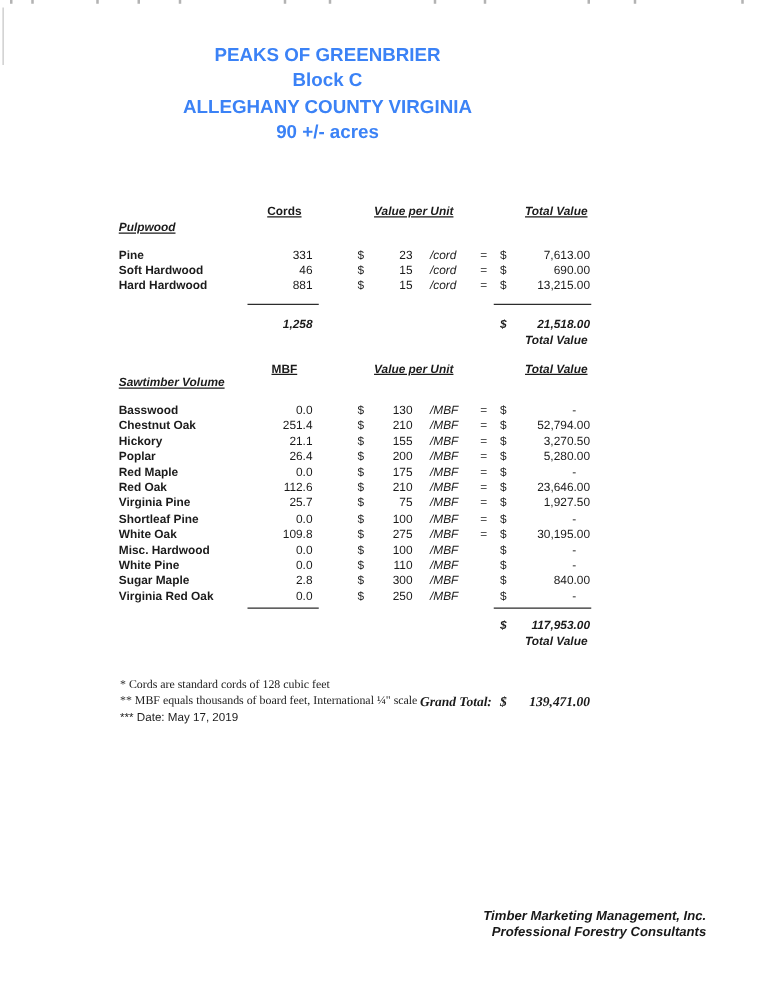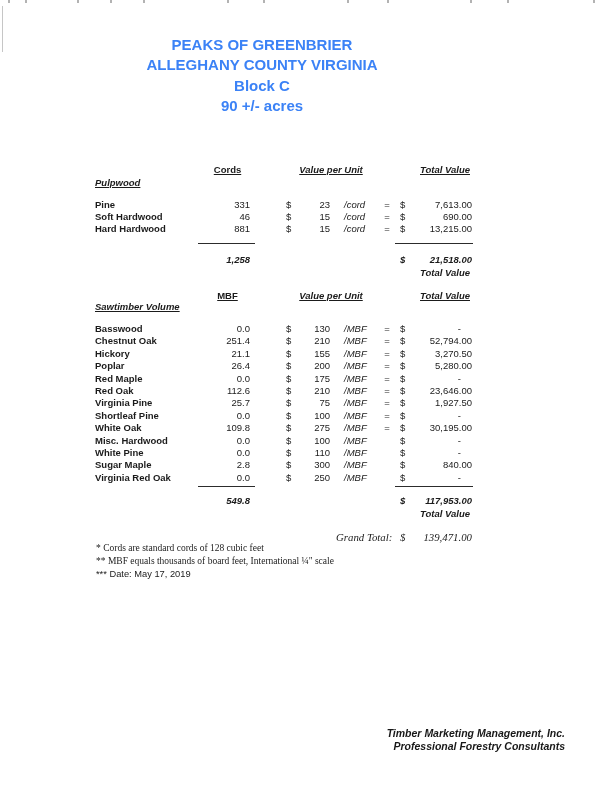--- a/index.html
+++ b/index.html
@@ -49,21 +49,21 @@
   .trow.tall{height:13px;line-height:13px;}
 
   .hline{position:absolute;height:1.4px;background:#2c2c2c;}
 
   
   .footnotes{position:absolute;left:96px;top:530px;font-size:9.5px;line-height:13.2px;
              font-family:"Liberation Serif",serif;white-space:nowrap;margin-top:12px;}
   .footnotes .fn-sans{font-family:"Liberation Sans",sans-serif;font-size:9.3px;}
 
   
-  .gt{position:absolute;top:531px;font-family:"Liberation Serif",serif;font-weight:normal;
+  .gt{position:absolute;top:556px;font-family:"Liberation Serif",serif;font-weight:bold;
       font-style:italic;font-size:10.8px;white-space:nowrap;}
   .gt-label{left:336px;}
   .gt-d{left:400px;}
   .gt-val{right:140px;text-align:right;}
 
   
   .footer{position:absolute;right:47px;top:727px;text-align:right;font-weight:bold;
           font-style:italic;font-size:10.5px;line-height:13.4px;white-space:nowrap;color:#181818;}
 </style>
 </head>
@@ -80,22 +80,22 @@
   <div class="tick" style="left:227px"></div>
   <div class="tick" style="left:263px"></div>
   <div class="tick" style="left:347px"></div>
   <div class="tick" style="left:387px"></div>
   <div class="tick" style="left:470px"></div>
   <div class="tick" style="left:507px"></div>
   <div class="tick" style="left:593px"></div>
 
   <div class="title-block">
     <div>PEAKS OF GREENBRIER</div>
+    <div>Block C</div>
     <div>ALLEGHANY COUNTY VIRGINIA</div>
-    <div>Block C</div>
     <div>90 +/- acres</div>
   </div>
 
   <div class="grid" style="top:163px">
     <div class="hrow">
       <span class="h-qty">Cords</span>
       <span class="h-vpu">Value per Unit</span>
       <span class="h-tv">Total Value</span>
     </div>
   </div>
@@ -288,21 +288,20 @@
       <span class="c d2">$</span>
       <span class="c total dash">-</span>
     </div>
   </div>
 
   <div class="hline" style="left:198px;top:486px;width:57px"></div>
   <div class="hline" style="left:395px;top:486px;width:78px"></div>
 
   <div class="grid" style="top:494px">
     <div class="trow tall">
-      <span class="c t-qty">549.8</span>
       <span class="c t-d">$</span>
       <span class="c t-val">117,953.00</span>
     </div>
     <div class="trow tall">
       <span class="c t-label">Total Value</span>
     </div>
   </div>
 
   <div class="footnotes">
     <div>* Cords are standard cords of 128 cubic feet</div>

